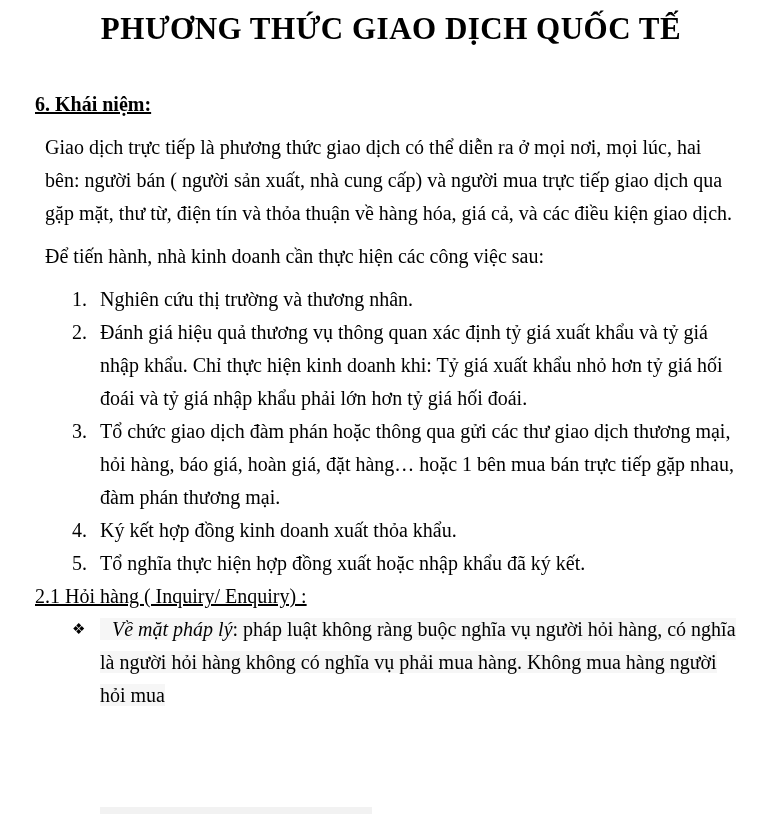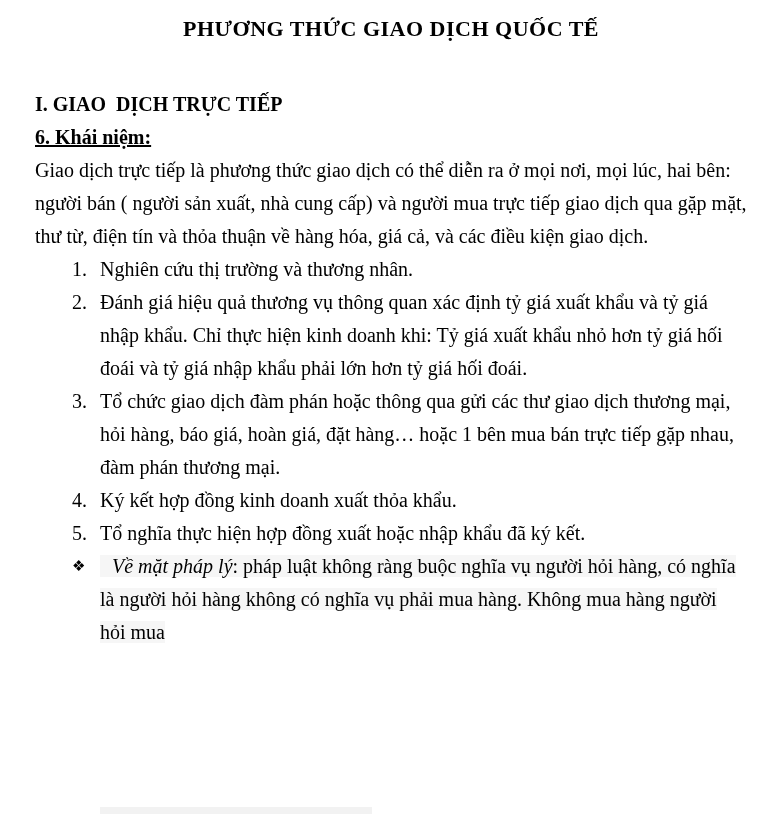--- a/index.html
+++ b/index.html
@@ -13,38 +13,38 @@
   }
   .page {
     position: relative;
     width: 782px;
     height: 814px;
     box-sizing: border-box;
     padding: 6px 35px 0 35px;
     overflow: hidden;
   }
   .doc-title {
-    font-size: 22px;
+    font-size: 31px;
     font-weight: bold;
     text-align: center;
     line-height: 46px;
     margin: 0 0 36px 0;
     letter-spacing: 0.5px;
   }
   .line { font-size: 20px; line-height: 33px; }
   .sec-heading {
     font-weight: bold;
     white-space: pre-wrap; 
   }
   .sub-heading {
     font-weight: bold;
     text-decoration: underline;
   }
   .u-heading { text-decoration: underline; }
-  .para { margin: 0; }
+  .para { margin: 10px; }
   .step { display: flex; }
   .step-num {
     flex: 0 0 65px;
     box-sizing: border-box;
     padding-left: 37px;
   }
   .step-text { flex: 1 1 auto; }
   .bullet { display: flex; }
   .bullet-marker {
     flex: 0 0 65px;
@@ -69,27 +69,27 @@
     background: #f2f2f2;
   }
 </style>
 </head>
 <body>
 
 <div class="page">
 
   <h1 class="doc-title">PHƯƠNG THỨC GIAO DỊCH QUỐC TẾ</h1>
 
-  <div class="line sec-heading">I. GIAO  DỊCH TRỰC TIẾP</div>
 
   <div class="line sub-heading">6. Khái niệm:</div>
 
   <p class="line para">Giao dịch trực tiếp là phương thức giao dịch có thể diễn ra ở mọi nơi, mọi lúc, hai bên: người bán ( người sản xuất, nhà cung cấp) và người mua trực tiếp giao dịch qua gặp mặt, thư từ, điện tín và thỏa thuận về hàng hóa, giá cả, và các điều kiện giao dịch.</p>
 
 
+  <p class="line para">Để tiến hành, nhà kinh doanh cần thực hiện các công việc sau:</p>
 
   <div class="line step">
     <span class="step-num">1.</span>
     <span class="step-text">Nghiên cứu thị trường và thương nhân.</span>
   </div>
   <div class="line step">
     <span class="step-num">2.</span>
     <span class="step-text">Đánh giá hiệu quả thương vụ thông quan xác định tỷ giá xuất khẩu và tỷ giá nhập khẩu. Chỉ thực hiện kinh doanh khi: Tỷ giá xuất khẩu nhỏ hơn tỷ giá hối đoái và tỷ giá nhập khẩu phải lớn hơn tỷ giá hối đoái.</span>
   </div>
   <div class="line step">
@@ -99,20 +99,21 @@
   <div class="line step">
     <span class="step-num">4.</span>
     <span class="step-text">Ký kết hợp đồng kinh doanh xuất thỏa khẩu.</span>
   </div>
   <div class="line step">
     <span class="step-num">5.</span>
     <span class="step-text">Tổ nghĩa thực hiện hợp đồng xuất hoặc nhập khẩu đã ký kết.</span>
   </div>
 
 
+  <div class="line u-heading">2.1 Hỏi hàng ( Inquiry/ Enquiry) :</div>
 
   <div class="line bullet">
     <span class="bullet-marker">❖</span>
     <span class="bullet-text"><span class="hl"><span class="lead-italic">Về mặt pháp lý</span><span>: pháp luật không ràng buộc nghĩa vụ người hỏi hàng, có nghĩa là người hỏi hàng không có nghĩa vụ phải mua hàng. Không mua hàng người hỏi mua</span></span></span>
   </div>
 
   <div class="cut-strip"></div>
 
 </div>
 

